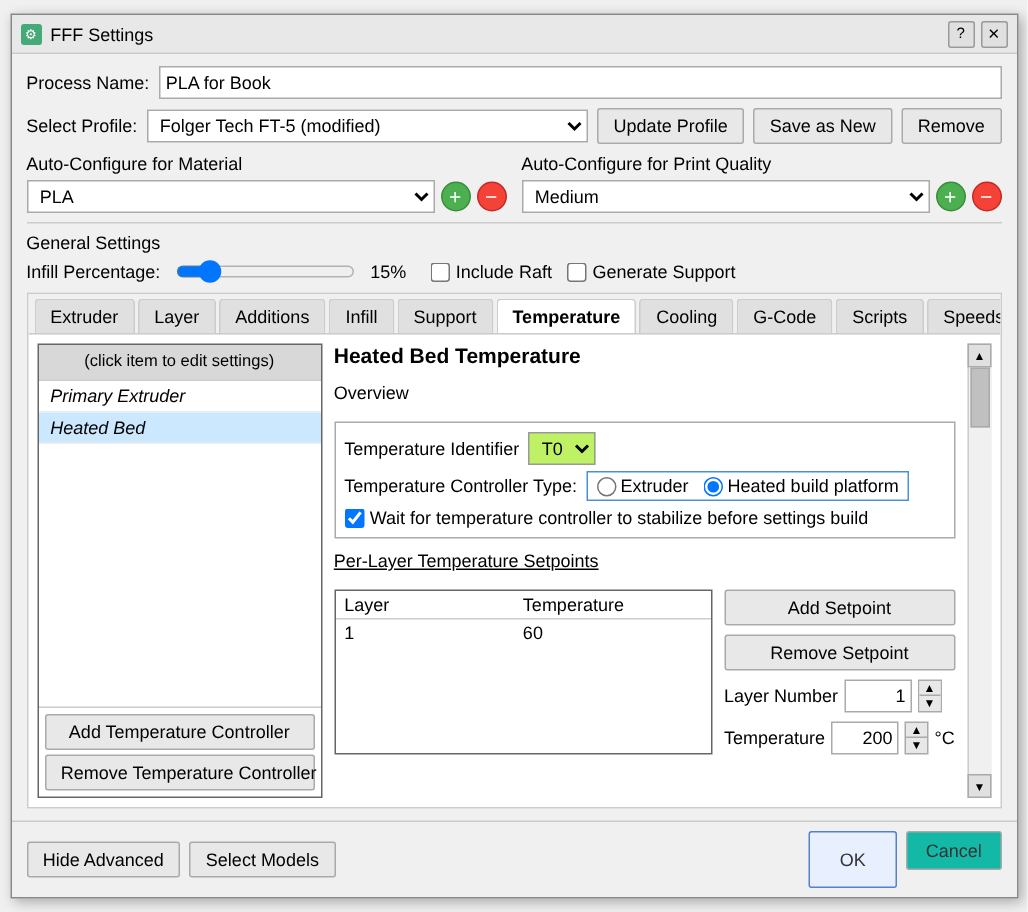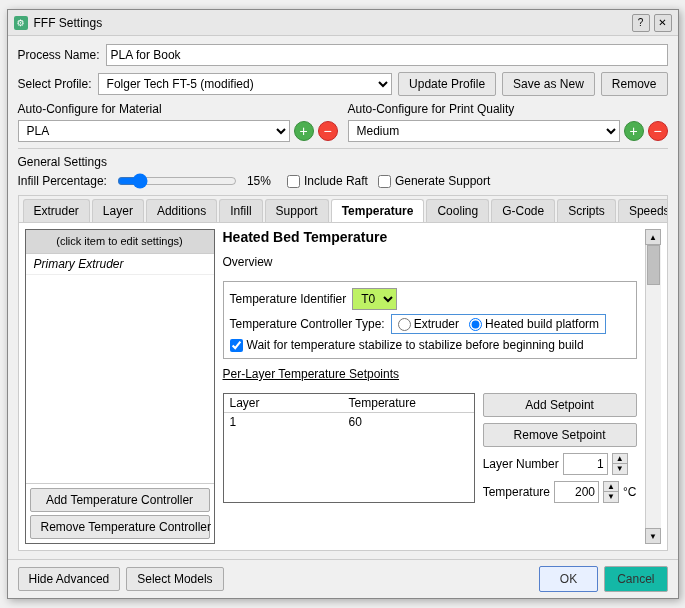--- a/index.html
+++ b/index.html
@@ -461,21 +461,21 @@
     .bottom-right {
       display: flex;
       gap: 6px;
     }
     .btn-ok {
       background: #e8f0ff;
       border: 1px solid #5580cc;
       color: #333;
       padding: 3px 20px;
       font-size: 12px;
-      height: 26px;
+      height: 38px;
       cursor: pointer;
       border-radius: 2px;
     }
     .btn-cancel {
       background: #14b8a6;
       border: 1px solid #aaa;
       color: #333;
       padding: 3px 12px;
       font-size: 12px;
       height: 26px;
@@ -578,20 +578,21 @@
       </div>
 
       <div class="tab-content">
 
         <div class="left-panel">
           <div class="left-panel-header">
             <div>(click item to edit settings)</div>
           </div>
           <div class="left-panel-list">
             <div class="list-item">Primary Extruder</div>
+            <div class="list-item selected">Heated Bed</div>
           </div>
           <div class="left-panel-btns">
             <button class="btn">Add Temperature Controller</button>
             <button class="btn">Remove Temperature Controller</button>
           </div>
         </div>
 
         <div class="right-panel">
           <div class="panel-title">Heated Bed Temperature</div>
           <div class="overview-label">Overview</div>
@@ -616,21 +617,21 @@
                 <label class="radio-item">
                   <input type="radio" name="controller_type" value="heated" checked="" style="">
                   <span>Heated build platform</span>
                 </label>
               </div>
             </div>
 
             <div class="settings-row">
               <label class="checkbox-row">
                 <input type="checkbox" checked="" style="">
-                <span>Wait for temperature stabilize to stabilize before beginning build</span>
+                <span>Wait for temperature controller to stabilize before settings build</span>
               </label>
             </div>
           </div>
 
           <div class="per-layer-label">Per-Layer Temperature Setpoints</div>
           <div class="per-layer-section">
             <div class="table-container">
               <div class="table-header">
                 <span class="table-header-cell">Layer</span>
                 <span class="table-header-cell">Temperature</span>

